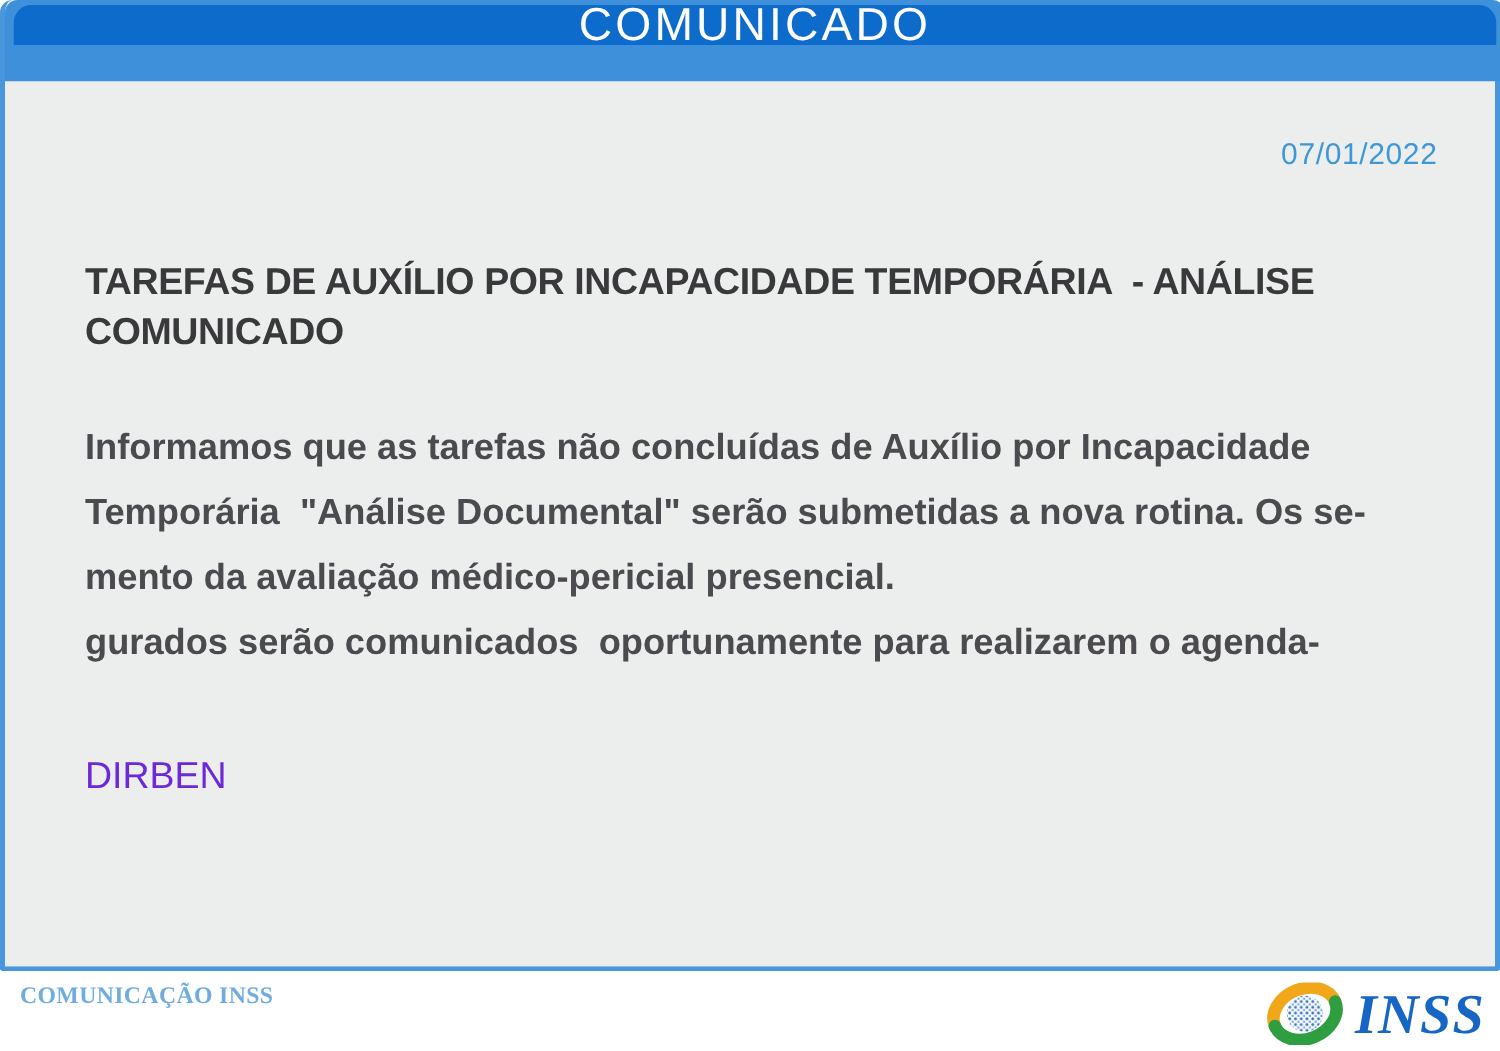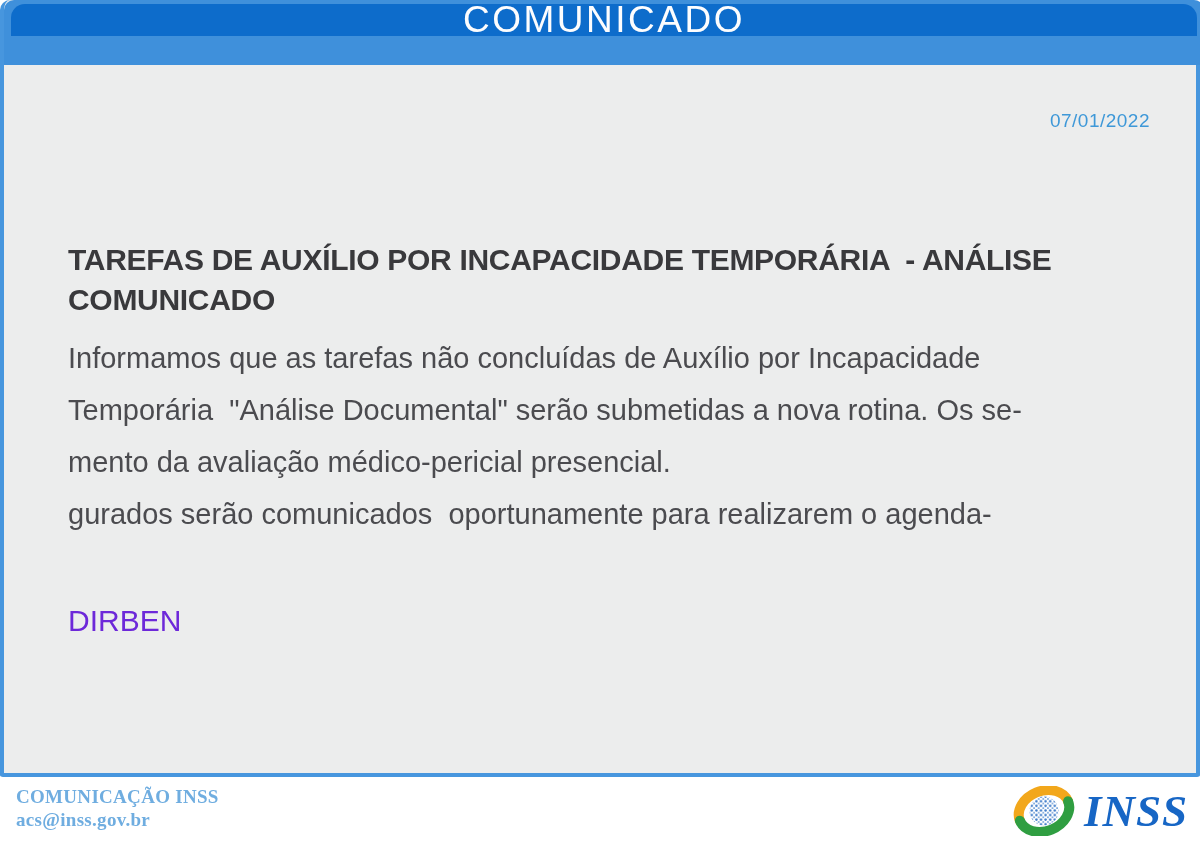--- a/index.html
+++ b/index.html
@@ -51,45 +51,44 @@
     color: #FDFDFE;
     font-size: 37px;
     font-weight: 400;
     letter-spacing: 2.5px;
   }
 
   .date-line {
     position: absolute;
     top: 110px;
     right: 46px;
-    font-size: 19px;
+    font-size: 24px;
     color: #3E98D8;
     letter-spacing: 0.5px;
   }
 
   .title-block {
     position: absolute;
     left: 64px;
     top: 206px;
     color: #39393C;
     font-size: 30px;
     font-weight: bold;
     line-height: 40px;
     letter-spacing: -0.3px;
-    margin-top: 34px;
   }
   .title-line { white-space: pre; }
 
   .body-block {
     position: absolute;
     left: 64px;
     top: 332px;
     color: #4B4B4F;
     font-size: 29px;
-    font-weight: 400;
+    font-weight: 700;
     line-height: 52px;
   }
   .body-line { white-space: pre; }
 
   .signature {
     position: absolute;
     left: 64px;
     top: 604px;
     color: #6d28d9;
     font-size: 30px;
@@ -165,21 +164,20 @@
         <div class="body-line">mento da avaliação médico-pericial presencial.</div>
         <div class="body-line">gurados serão comunicados  oportunamente para realizarem o agenda-</div>
       </div>
 
     <div class="signature">DIRBEN</div>
   </div>
 
   <div class="footer">
     <div class="footer-left">
       <div class="footer-org">COMUNICAÇÃO INSS</div>
-      <div class="footer-email">acs@inss.gov.br</div>
     </div>
 
     <div class="footer-logo">
       <svg class="logo-emblem" viewBox="0 0 64 50" xmlns="http://www.w3.org/2000/svg" aria-hidden="true">
         <defs>
           <pattern id="globe-dots" width="4.6" height="4.6" patternUnits="userSpaceOnUse">
             <circle cx="1.4" cy="1.4" r="1.25" fill="#3B79C8"></circle>
             <circle cx="3.7" cy="3.7" r="1.05" fill="#7FA9DC"></circle>
           </pattern>
         </defs>

